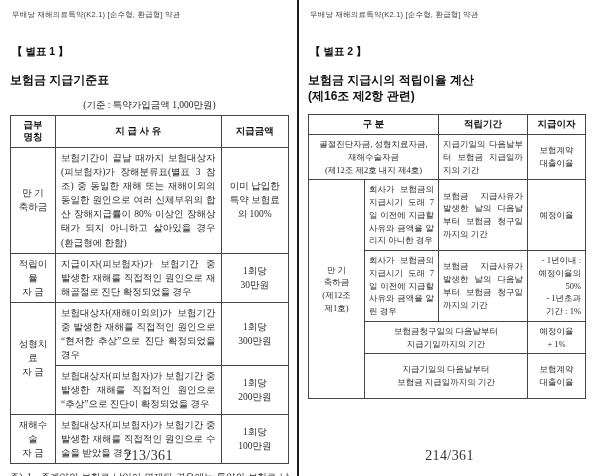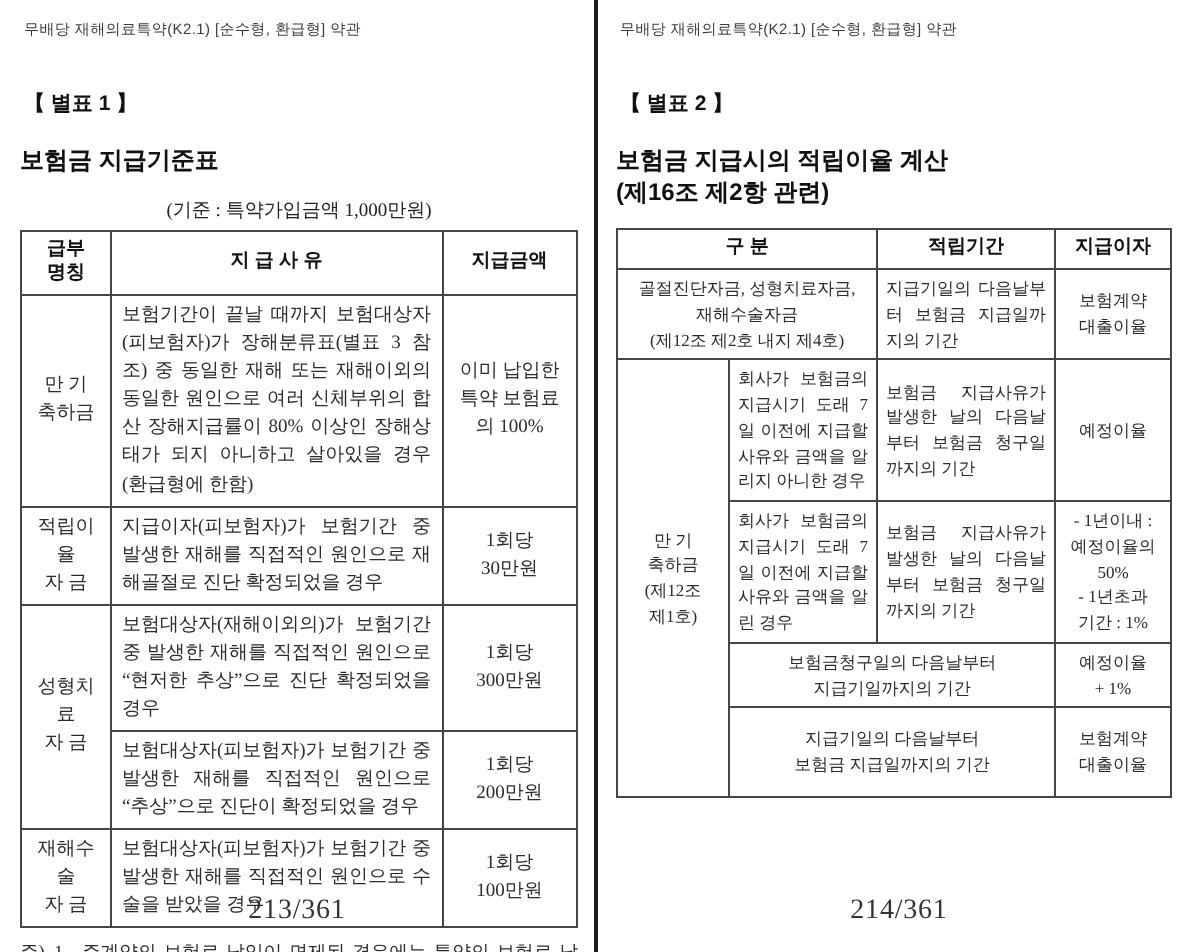--- a/index.html
+++ b/index.html
@@ -34,21 +34,21 @@
   th {
     font-family:"Liberation Sans","DejaVu Sans",sans-serif;
     font-weight:bold; color:#111; text-align:center; padding:3px 2px; line-height:1.35;
   }
   td { padding:3px 5px; line-height:1.48; }
   .c-center { text-align:center; }
   .c-justify { text-align:justify; text-justify:inter-character; }
   .pre { white-space:pre-line; }
   .tbl-left th, .tbl-right th { font-size:9.5px; }
   .tbl-right td { line-height:1.5; padding:3px 4px; }
-  .interest-list { text-align:center;margin-left:24px; }
+  .interest-list { text-align:right;margin-left:24px; }
 
   .notes { margin-top:7px; font-size:9.3px; line-height:1.5; display:flex; }
   .note-prefix { flex:0 0 17px; }
   .note-items { flex:1; }
   .note-item { display:flex; }
   .note-num { flex:0 0 14px; }
   .note-text { flex:1; text-align:justify; }
 
   .page-num {
     position:absolute; bottom:12px; left:0; width:100%;

